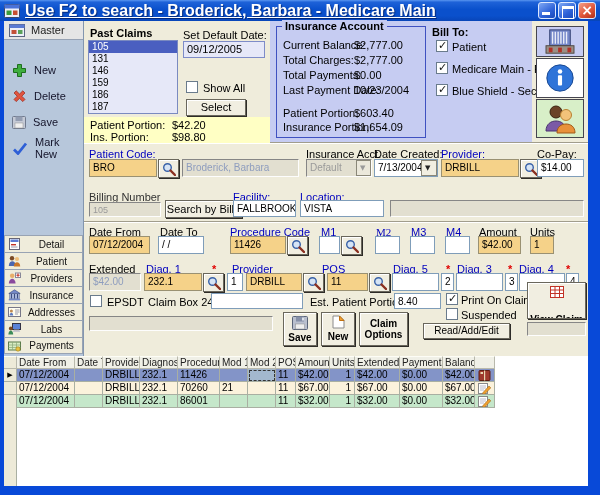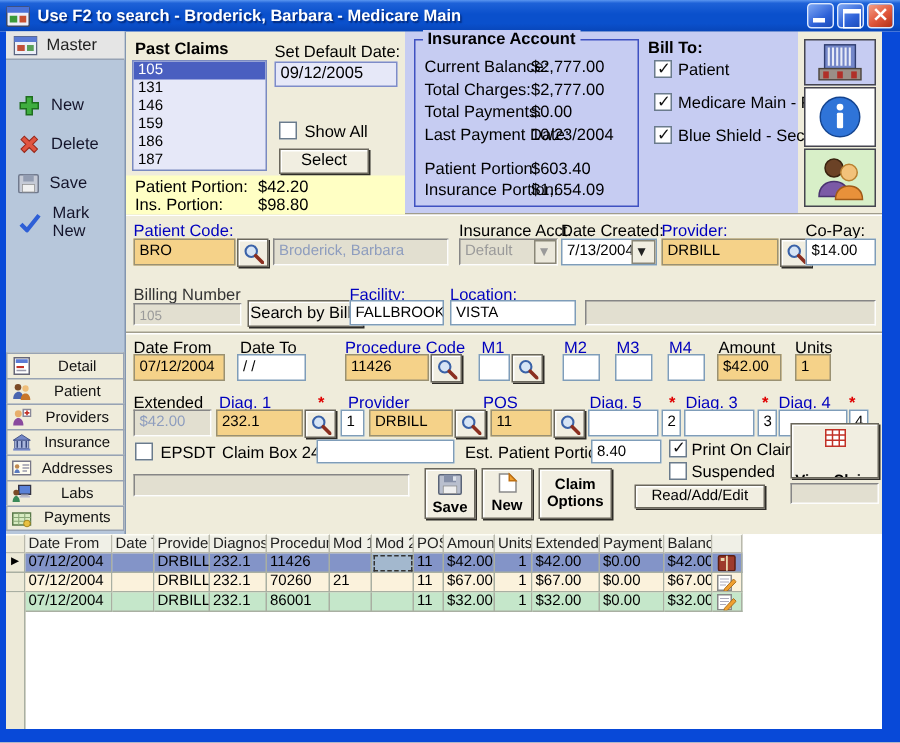--- a/index.html
+++ b/index.html
@@ -27,22 +27,22 @@
   .combo-arrow { position:absolute; background:#F1EEE1; border:1px solid #8A8778; cursor:pointer; }
   .combo-arrow::before { content:"▼"; position:absolute; left:3px; top:3px; font-size:7px;
          font-family:"DejaVu Sans",sans-serif; color:#222; }
   .combo-arrow.dis { background:#EBE8DB; }
   .combo-arrow.dis::before { color:#9a9a9a; }
   .etch { position:absolute; height:2px; border-top:1px solid #A19D8C; border-bottom:1px solid #FFF; }
 
   .titlebar { position:absolute; left:0; top:0; width:600px; height:21px;
     background:linear-gradient(180deg,#5A96F0 0%,#1E62D8 10%,#0A50CC 45%,#0A50CC 75%,#0845B8 100%);
     display:flex; align-items:center; padding:0 4px; }
-  .tb-title { color:#fff; font-weight:bold; font-size:11px; text-shadow:1px 1px 1px #02287A;
-    margin-left:5px; flex:1; white-space:nowrap; overflow:hidden; }
+  .tb-title { color:#fff; font-weight:bold; font-size:16px; text-shadow:1px 1px 1px #02287A;
+    margin-left:5px; flex:1; white-space:nowrap; overflow:hidden;text-decoration:underline; }
   .tbtn { width:18px; height:17px; margin-left:2px; border-radius:3px; border:1px solid #DCE8FF; position:relative; cursor:pointer; }
   .minb, .maxb { background:linear-gradient(145deg,#7FA8F4,#2E62D8 60%,#1A4AB8); }
   .closeb { background:linear-gradient(145deg,#F4A088,#E0563A 55%,#B03018); }
   .minb::before { content:""; position:absolute; left:3px; bottom:3px; width:8px; height:3px; background:#fff; }
   .maxb::before { content:""; position:absolute; left:3px; top:3px; width:10px; height:9px; border:1px solid #fff; border-top-width:3px; }
   .closeb::before { content:"×"; position:absolute; left:0; right:0; top:-1px; text-align:center;
     color:#fff; font:bold 14px "DejaVu Sans",sans-serif; }
 
   .sidebar { position:absolute; left:4px; top:21px; width:80px; height:335px; background:#B7C7DB; border-right:1px solid #8396AF; }
   .master { position:absolute; left:0; top:0; width:79px; height:19px; background:#e5e5e5;
@@ -325,21 +325,21 @@
   <span class="lbl blue" style="left:300px;top:191px;">Location:</span>
   <div class="fld" style="left:300px;top:200px;width:84px;height:17px;">VISTA</div>
   <div class="fld sgray" style="left:390px;top:200px;width:194px;height:17px;"></div>
 
   <div class="etch" style="left:84px;top:221px;width:504px;"></div>
 
   <span class="lbl" style="left:89px;top:226px;">Date From</span>
   <span class="lbl" style="left:160px;top:226px;">Date To</span>
   <span class="lbl blue" style="left:230px;top:226px;">Procedure Code</span>
   <span class="lbl blue" style="left:321px;top:226px;">M1</span>
-  <span class="lbl blue" style="left:376px;top:226px;">M2</span>
+  <span class="lbl blue" style="left:376px;top:226px;font-family:Liberation Serif, serif;">M2</span>
   <span class="lbl blue" style="left:411px;top:226px;">M3</span>
   <span class="lbl blue" style="left:446px;top:226px;">M4</span>
   <span class="lbl" style="left:479px;top:226px;">Amount</span>
   <span class="lbl" style="left:530px;top:226px;">Units</span>
 
   <div class="fld tan" style="left:89px;top:236px;width:61px;height:18px;">07/12/2004</div>
   <div class="fld" style="left:158px;top:236px;width:46px;height:18px;">/ /</div>
   <div class="fld tan" style="left:230px;top:236px;width:56px;height:18px;">11426</div>
   <div class="mag" style="left:287px;top:236px;width:21px;height:19px;">
     <svg width="14" height="14" viewBox="0 0 14 14">

